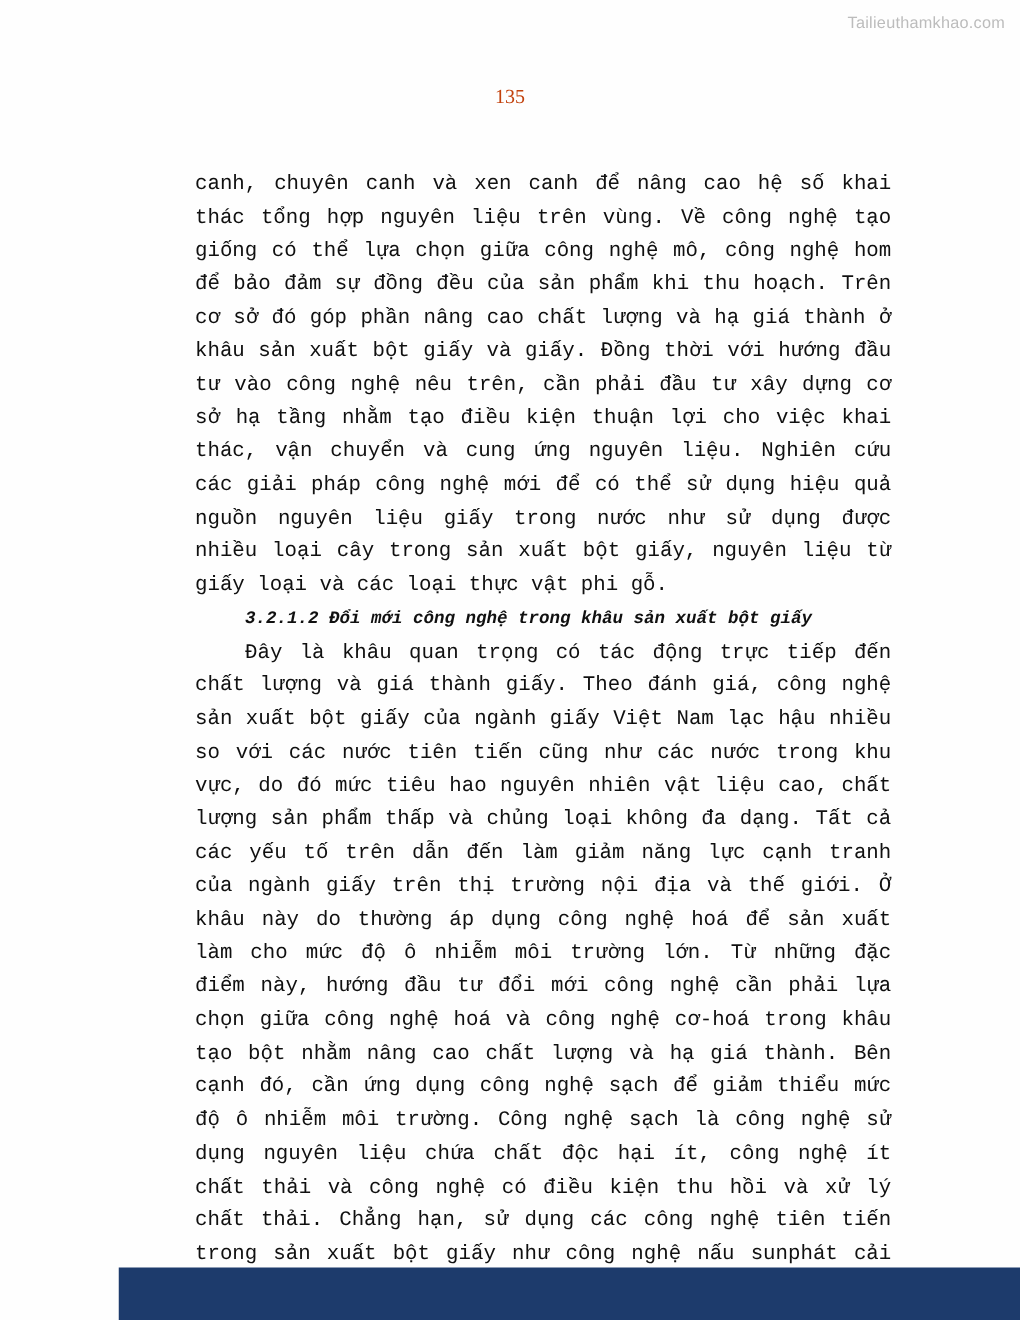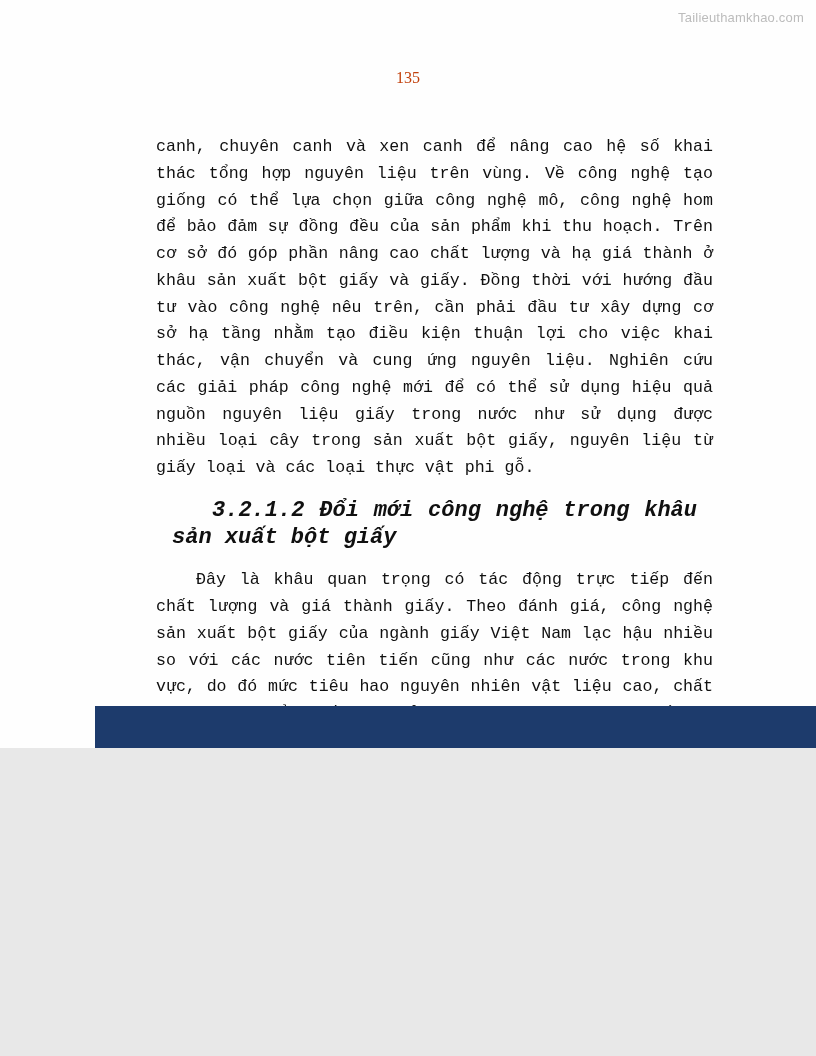--- a/index.html
+++ b/index.html
@@ -3,21 +3,21 @@
 <meta charset="utf-8">
 <style>
   html, body {
     margin: 0;
     padding: 0;
     background: #e8e8e8;
   }
   .page {
     position: relative;
     width: 816px;
-    height: 748px;
+    height: 1056px;
     margin: 0 auto;
     background: #fefefe;
     overflow: hidden;
     font-family: "Liberation Serif", serif;
     color: #101010;
   }
   .watermark {
     position: absolute;
     top: 10px;
     right: 12px;
@@ -48,25 +48,25 @@
   .para {
     margin: 0;
   }
   .indent {
     text-indent: 40px;
   }
   .indent-lg {
     text-indent: 46px;
   }
   .heading {
-    margin: 16px;
+    margin: 0;
     font-weight: bold;
     font-style: italic;
     text-indent: 40px;
-    font-size: 22px;
+    font-size: 14px;
     line-height: 26.75px;
   }
   .footer-bar {
     position: absolute;
     left: 95px;
     right: 0;
     bottom: 0;
     height: 42px;
     background: #1d3b6c;
   }

